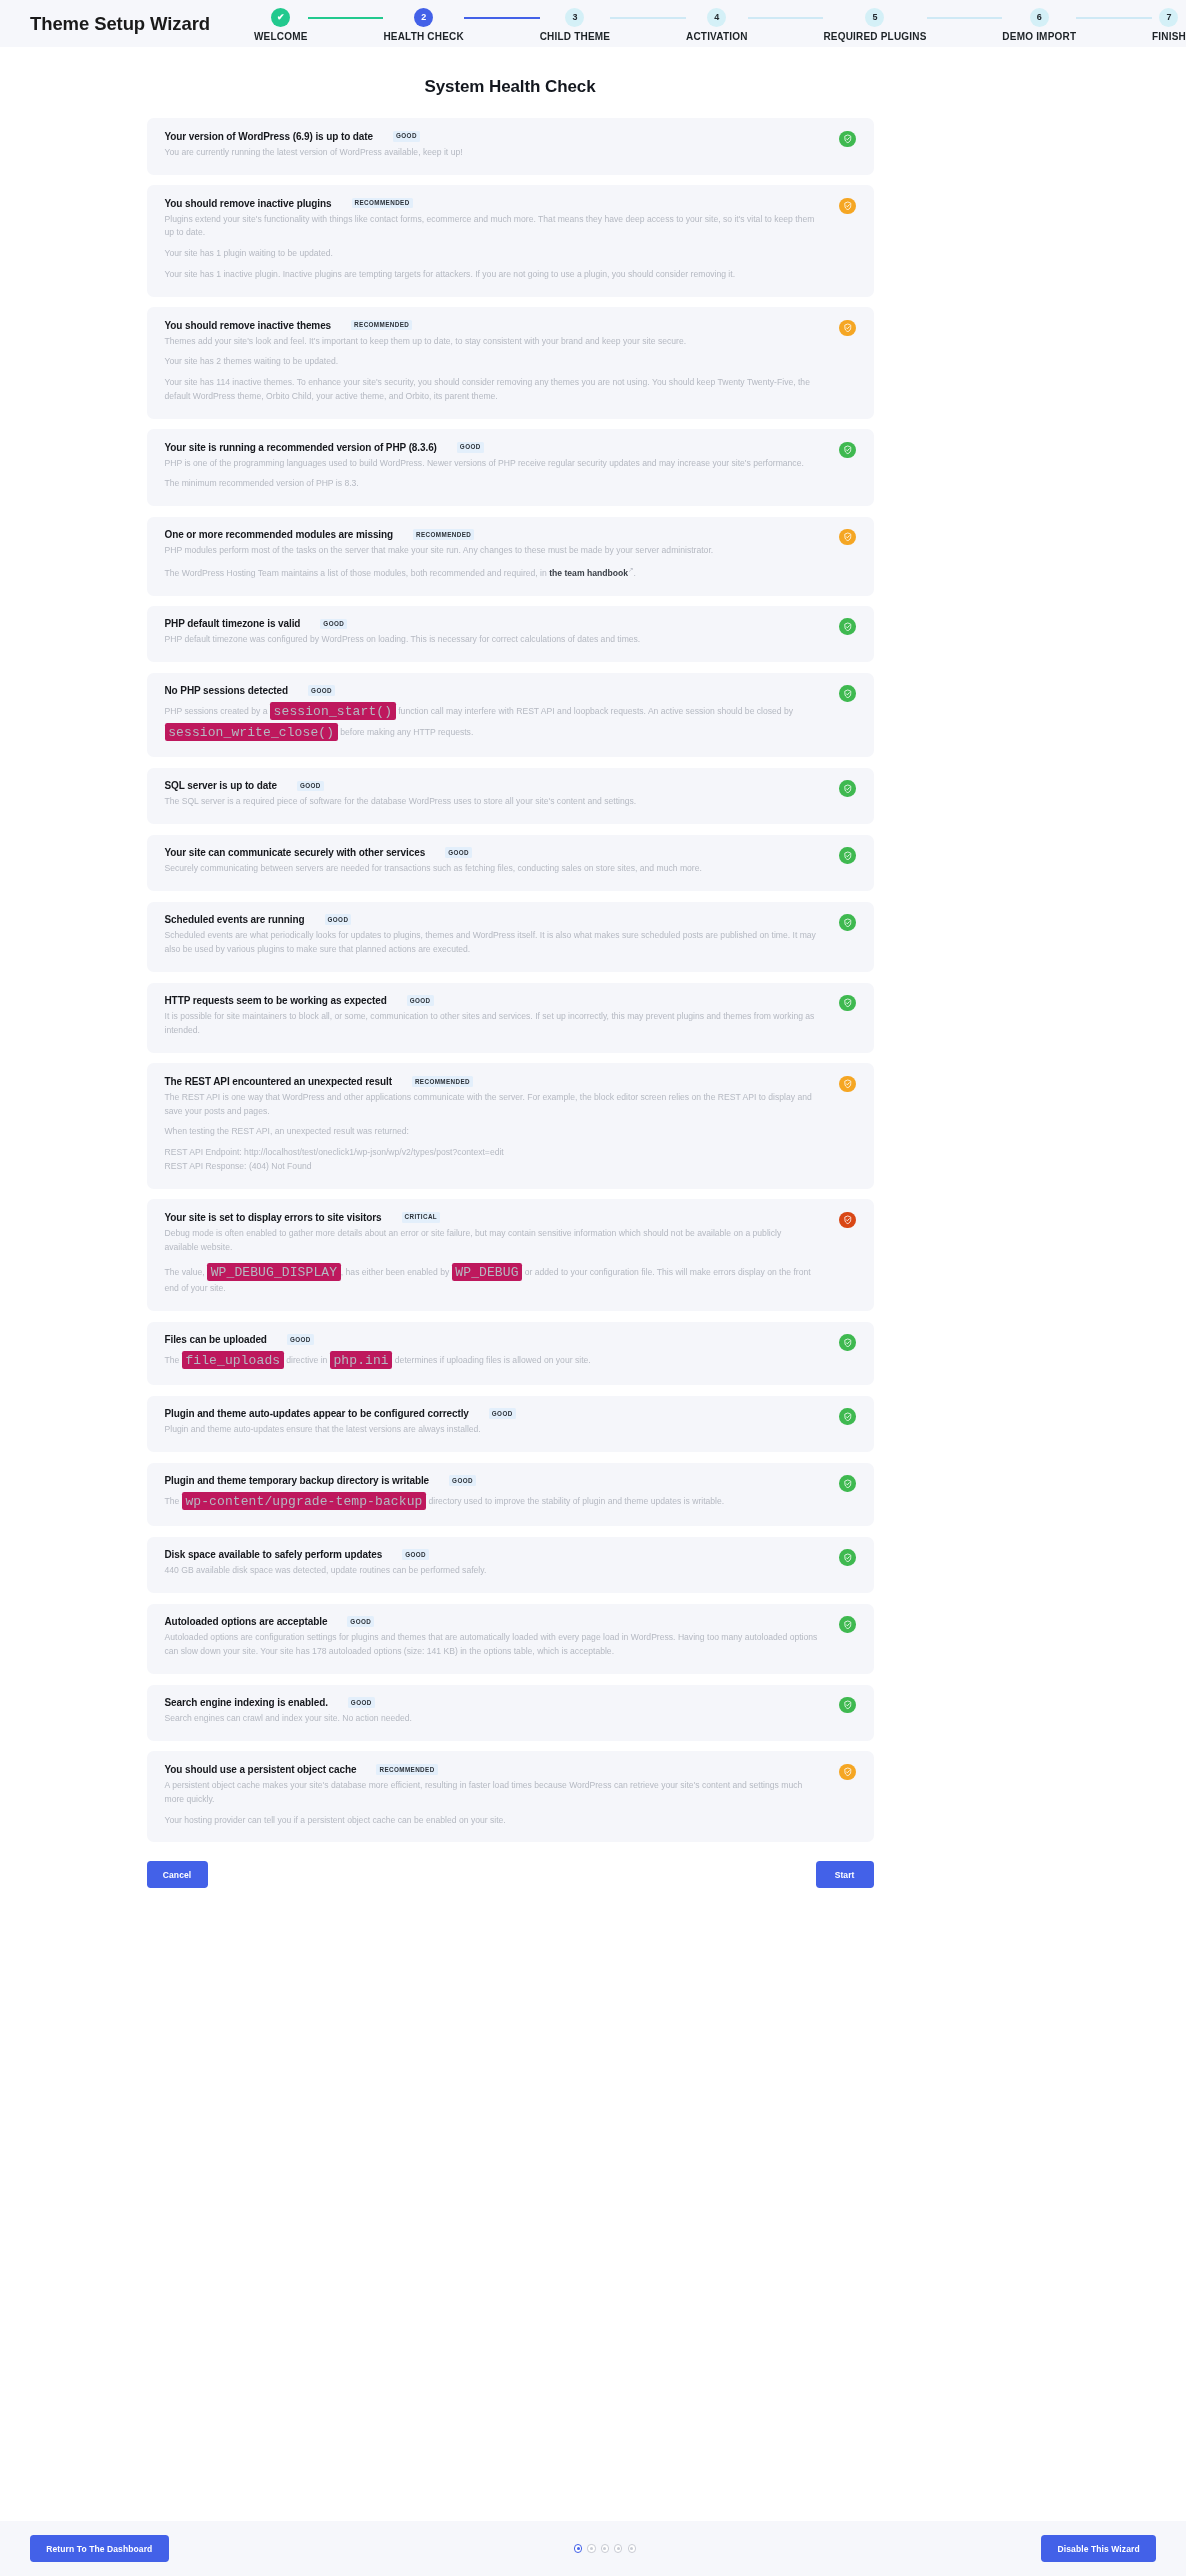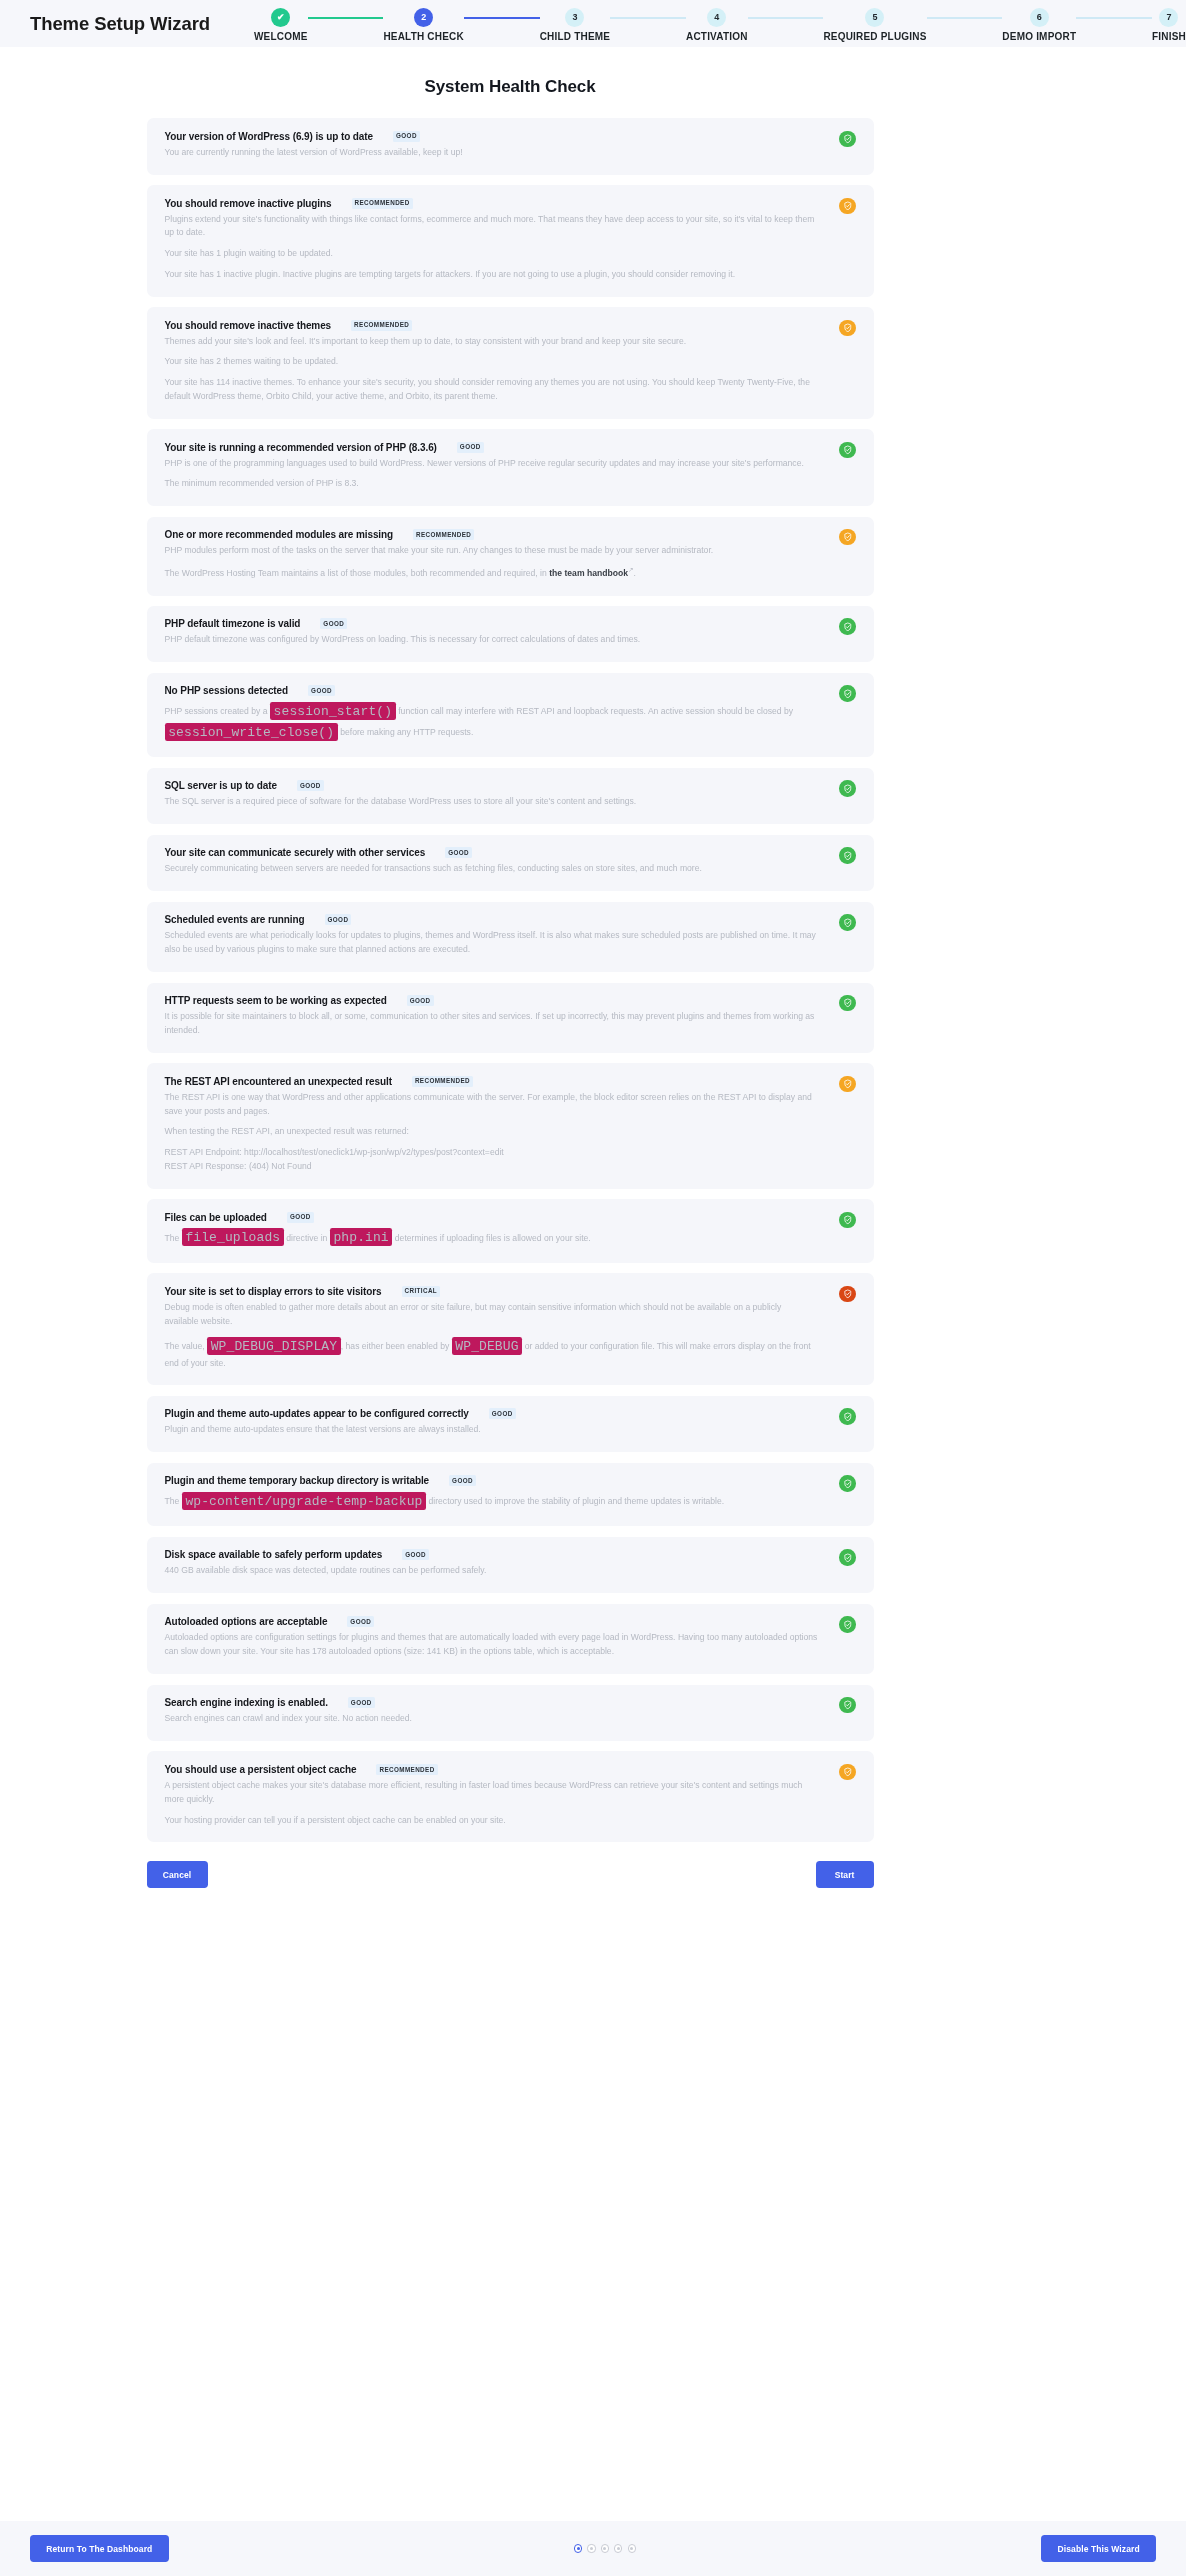--- a/index.html
+++ b/index.html
@@ -45,21 +45,21 @@
   .page-title{
     text-align:center; font-size:17px; font-weight:700; color:#14181f;
     margin:30px 0 21px 0; letter-spacing:-0.1px;
   }
   .cards{ width:727px; margin:0 auto; }
 
   .hc-card{
     background:#f5f6fa; border-radius:6.7px; margin-bottom:10.4px;
     padding:12.6px 19px 15px 18px; position:relative;
   }
-  .hc-head{ display:flex; gap:20px; padding-right:44px; }
+  .hc-head{ display:flex; align-items:center; gap:20px; padding-right:44px; }
   .hc-title{ font-size:10px; font-weight:700; color:#16181d; letter-spacing:-0.1px; }
   .hc-badge{
     font-size:6.3px; font-weight:700; letter-spacing:0.4px; text-transform:uppercase;
     background:#e3effb; color:#2b3138; padding:1.5px 3px; border-radius:1.5px;
     white-space:nowrap; line-height:1.25;
   }
   .hc-body{ margin-top:4px; padding-right:37px; }
   .hc-p{
     font-size:8.6px; line-height:1.62; color:#b5b9c2; margin-bottom:6.7px;
   }
@@ -344,43 +344,43 @@
           </div>
           <div class="hc-status st-recommended">
             <svg viewBox="0 0 24 24" class="st-glyph">
               <path d="M12 2.4 4.6 5.3v6.2c0 4.6 3.1 8.9 7.4 10.1 4.3-1.2 7.4-5.5 7.4-10.1V5.3L12 2.4z" fill="none" stroke="#ffffff" stroke-width="2" stroke-linejoin="round"></path>
               <path d="M8.2 11.9l2.6 2.6 5.2-5.2" fill="none" stroke="#ffffff" stroke-width="2.2" stroke-linecap="round" stroke-linejoin="round"></path>
             </svg>
           </div>
         </div>
         <div class="hc-card">
           <div class="hc-head">
-            <span class="hc-title">Files can be uploaded</span>
-            <span class="hc-badge">GOOD</span>
-          </div>
-          <div class="hc-body">
-            <p class="hc-p">The <code class="inline">file_uploads</code> directive in <code class="inline">php.ini</code> determines if uploading files is allowed on your site.</p>
-          </div>
-          <div class="hc-status st-good">
-            <svg viewBox="0 0 24 24" class="st-glyph">
-              <path d="M12 2.4 4.6 5.3v6.2c0 4.6 3.1 8.9 7.4 10.1 4.3-1.2 7.4-5.5 7.4-10.1V5.3L12 2.4z" fill="none" stroke="#ffffff" stroke-width="2" stroke-linejoin="round"></path>
-              <path d="M8.2 11.9l2.6 2.6 5.2-5.2" fill="none" stroke="#ffffff" stroke-width="2.2" stroke-linecap="round" stroke-linejoin="round"></path>
-            </svg>
-          </div>
-        </div>
-        <div class="hc-card">
-          <div class="hc-head">
             <span class="hc-title">Your site is set to display errors to site visitors</span>
             <span class="hc-badge">CRITICAL</span>
           </div>
           <div class="hc-body">
             <p class="hc-p">Debug mode is often enabled to gather more details about an error or site failure, but may contain sensitive information which should not be available on a publicly available website.</p>
             <p class="hc-p">The value, <code class="inline">WP_DEBUG_DISPLAY</code>, has either been enabled by <code class="inline">WP_DEBUG</code> or added to your configuration file. This will make errors display on the front end of your site.</p>
           </div>
           <div class="hc-status st-critical">
+            <svg viewBox="0 0 24 24" class="st-glyph">
+              <path d="M12 2.4 4.6 5.3v6.2c0 4.6 3.1 8.9 7.4 10.1 4.3-1.2 7.4-5.5 7.4-10.1V5.3L12 2.4z" fill="none" stroke="#ffffff" stroke-width="2" stroke-linejoin="round"></path>
+              <path d="M8.2 11.9l2.6 2.6 5.2-5.2" fill="none" stroke="#ffffff" stroke-width="2.2" stroke-linecap="round" stroke-linejoin="round"></path>
+            </svg>
+          </div>
+        </div>
+        <div class="hc-card">
+          <div class="hc-head">
+            <span class="hc-title">Files can be uploaded</span>
+            <span class="hc-badge">GOOD</span>
+          </div>
+          <div class="hc-body">
+            <p class="hc-p">The <code class="inline">file_uploads</code> directive in <code class="inline">php.ini</code> determines if uploading files is allowed on your site.</p>
+          </div>
+          <div class="hc-status st-good">
             <svg viewBox="0 0 24 24" class="st-glyph">
               <path d="M12 2.4 4.6 5.3v6.2c0 4.6 3.1 8.9 7.4 10.1 4.3-1.2 7.4-5.5 7.4-10.1V5.3L12 2.4z" fill="none" stroke="#ffffff" stroke-width="2" stroke-linejoin="round"></path>
               <path d="M8.2 11.9l2.6 2.6 5.2-5.2" fill="none" stroke="#ffffff" stroke-width="2.2" stroke-linecap="round" stroke-linejoin="round"></path>
             </svg>
           </div>
         </div>
         <div class="hc-card">
           <div class="hc-head">
             <span class="hc-title">Plugin and theme auto-updates appear to be configured correctly</span>
             <span class="hc-badge">GOOD</span>

